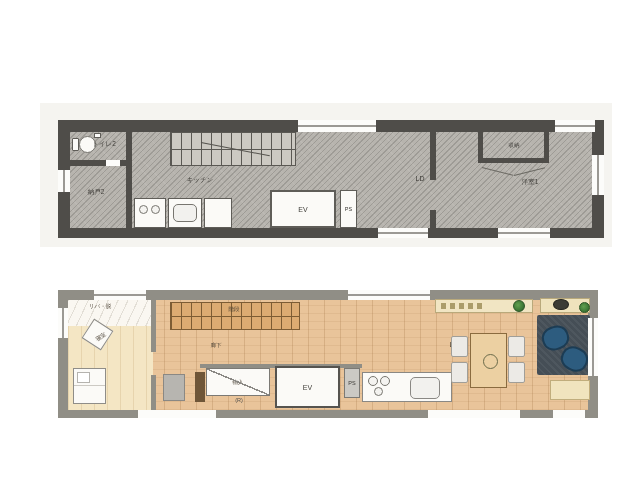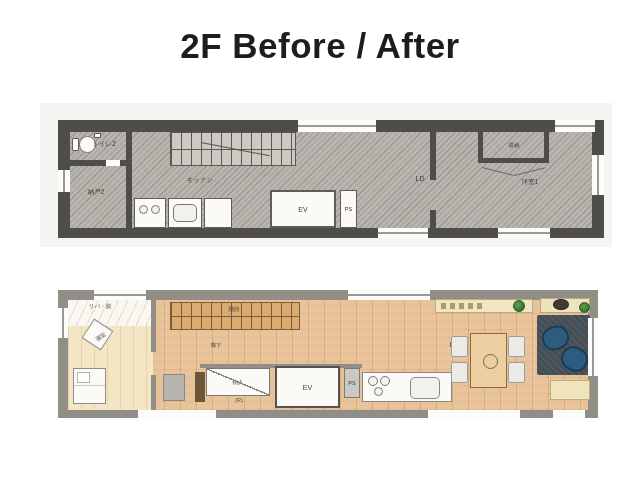--- a/index.html
+++ b/index.html
@@ -71,21 +71,20 @@
   .diag { position:absolute; background:linear-gradient(to top right, transparent 48.5%, #8a8884 48.5%, #8a8884 51.5%, transparent 51.5%); }
   .scribble { position:absolute; height:6px;
     background-image:repeating-linear-gradient(90deg, #7d6c2f 0 5px, transparent 5px 9px);
     background-size:100% 2px; background-repeat:repeat-y; opacity:.6; }
 </style>
 </head>
 <body>
 
 <div class="canvas">
 
-  <div class="title">2F Before / After</div>
 
   <div class="paper" style="left:40px; top:103px; width:572px; height:144px; background:#f5f4f0;"></div>
 
   <div class="bwalls plan">
     <div class="bfloor"></div>
 
     <div class="win h" style="left:240px; top:0; width:78px; height:12px;"></div>
     <div class="win h" style="left:497px; top:0; width:40px; height:12px;"></div>
     <div class="win h" style="left:320px; top:108px; width:50px; height:10px;"></div>
     <div class="win h" style="left:440px; top:108px; width:52px; height:10px;"></div>

